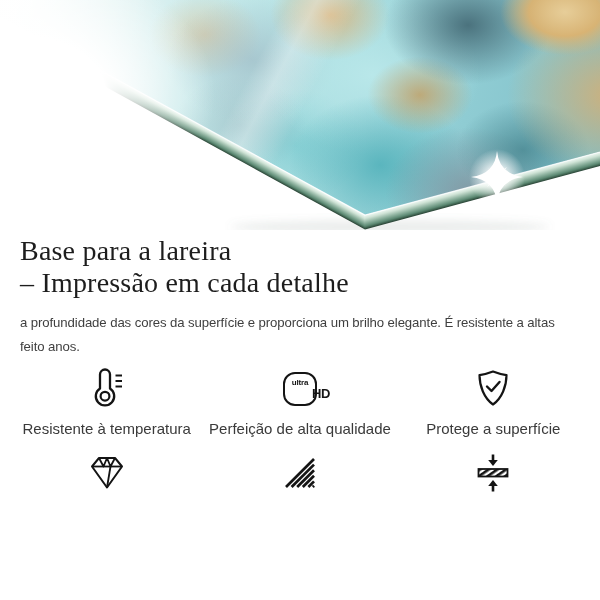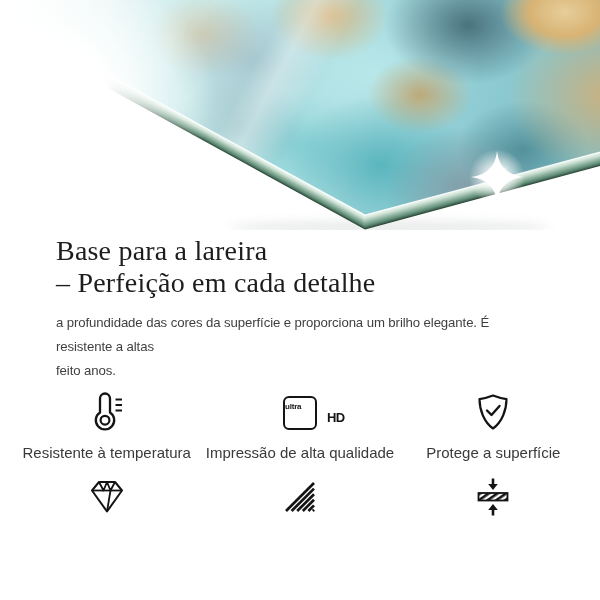--- a/index.html
+++ b/index.html
@@ -39,40 +39,40 @@
 
   .hero-fade {
     position:absolute; inset:0; pointer-events:none;
     background:
       radial-gradient(260px 190px at 28px 95px, rgba(255,255,255,1) 30%, rgba(255,255,255,0) 72%),
       linear-gradient(102deg, rgba(255,255,255,0.95) 2%, rgba(255,255,255,0.5) 12%, rgba(255,255,255,0) 30%);
   }
   .spark-svg { left:467px; top:147px; }
 
   
-  .content { padding:0 56px; }
+  .content { padding:0 20px; }
   .page-title {
     margin:5px 0 0; font-family:"Liberation Serif","DejaVu Serif",serif;
     font-weight:400; font-size:28px; line-height:31.5px; color:#1d1d1d; letter-spacing:.2px;
   }
   .page-title span { display:block; }
   .desc { margin:13px 0 0; font-size:13.2px; line-height:24px; color:#3f3f3f; letter-spacing:-0.1px; }
   .desc span { display:block; }
 
   
   .features {
     margin:7px 10px 0; display:grid; grid-template-columns:1fr 1fr 1fr; row-gap:14px;
   }
   .feature { display:flex; flex-direction:column; align-items:center; }
   .icon-box { height:46px; display:flex; align-items:center; justify-content:center; }
   .feature-label { margin-top:10px; font-size:15px; line-height:14px; color:#3a3a3a; }
 
   .uhd-box {
-    width:30px; height:29px; border:2.5px solid #141414; border-radius:6px;
-    display:flex; flex-direction:column; align-items:flex-start; justify-content:center;
+    width:30px; height:29px; border:2.5px solid #141414; border-radius:12px;
+    display:flex; flex-direction:column; align-items:center; justify-content:center;
     color:#141414; font-weight:700; padding-top:1px; box-sizing:content-box;
   }
   .uhd-top  { font-size:8px;  line-height:8px;  letter-spacing:-0.2px; }
   .uhd-main { font-size:13px; line-height:13px; letter-spacing:-0.5px;padding-left:42px; }
 
   svg .stroke { fill:none; stroke:#141414; }
 </style>
 </head>
 <body>
 
@@ -119,21 +119,21 @@
     </defs>
     <circle cx="30" cy="30" r="28" fill="url(#spark-glow)"></circle>
     <path d="M30 4 Q32 27 56 30 Q32 33 30 56 Q28 33 4 30 Q28 27 30 4 Z" fill="#ffffff"></path>
     <path d="M30 16 Q31 28 42 30 Q31 32 30 44 Q29 32 18 30 Q29 28 30 16 Z" fill="#ffffff" opacity="0.9" transform="rotate(45 30 30)"></path>
   </svg>
 </div>
 
 <div class="content">
   <h1 class="page-title">
     <span>Base para a lareira</span>
-    <span>– Perfeição em cada detalhe</span>
+    <span>– Impressão em cada detalhe</span>
   </h1>
 
   <p class="desc">
     <span>a profundidade das cores da superfície e proporciona um brilho elegante. É resistente a altas</span>
     <span>feito anos.</span>
   </p>
 </div>
 
 <div class="features">
 
@@ -150,21 +150,21 @@
     <div class="feature-label">Resistente à temperatura</div>
   </div>
 
   <div class="feature">
     <div class="icon-box">
       <div class="uhd-box">
         <span class="uhd-top">ultra</span>
         <span class="uhd-main">HD</span>
       </div>
     </div>
-    <div class="feature-label">Impressão de alta qualidade</div>
+    <div class="feature-label">Perfeição de alta qualidade</div>
   </div>
 
   <div class="feature">
     <div class="icon-box">
       <svg width="38" height="38" viewBox="0 0 38 38">
         <path class="stroke" stroke-width="2.2" stroke-linejoin="round" d="M19 1.5 C23.3 3.2 27.8 4.4 32.5 5.1 C32.5 16 28 28 19 34.5 C10 28 5.5 16 5.5 5.1 C10.2 4.4 14.7 3.2 19 1.5 Z"></path>
         <polyline class="stroke" stroke-width="2.4" stroke-linecap="round" stroke-linejoin="round" points="13,16.5 17.5,21 25.5,12"></polyline>
       </svg>
     </div>
     <div class="feature-label">Protege a superfície</div>

